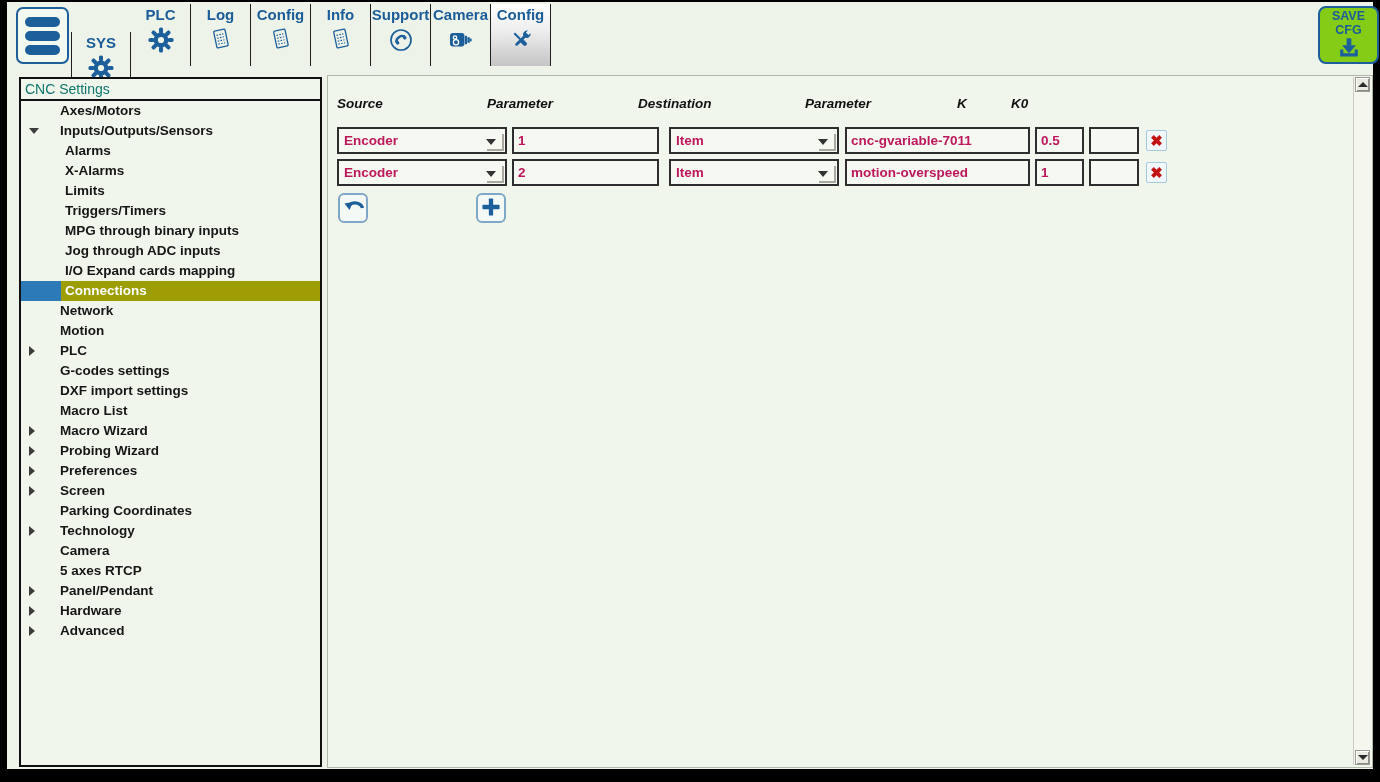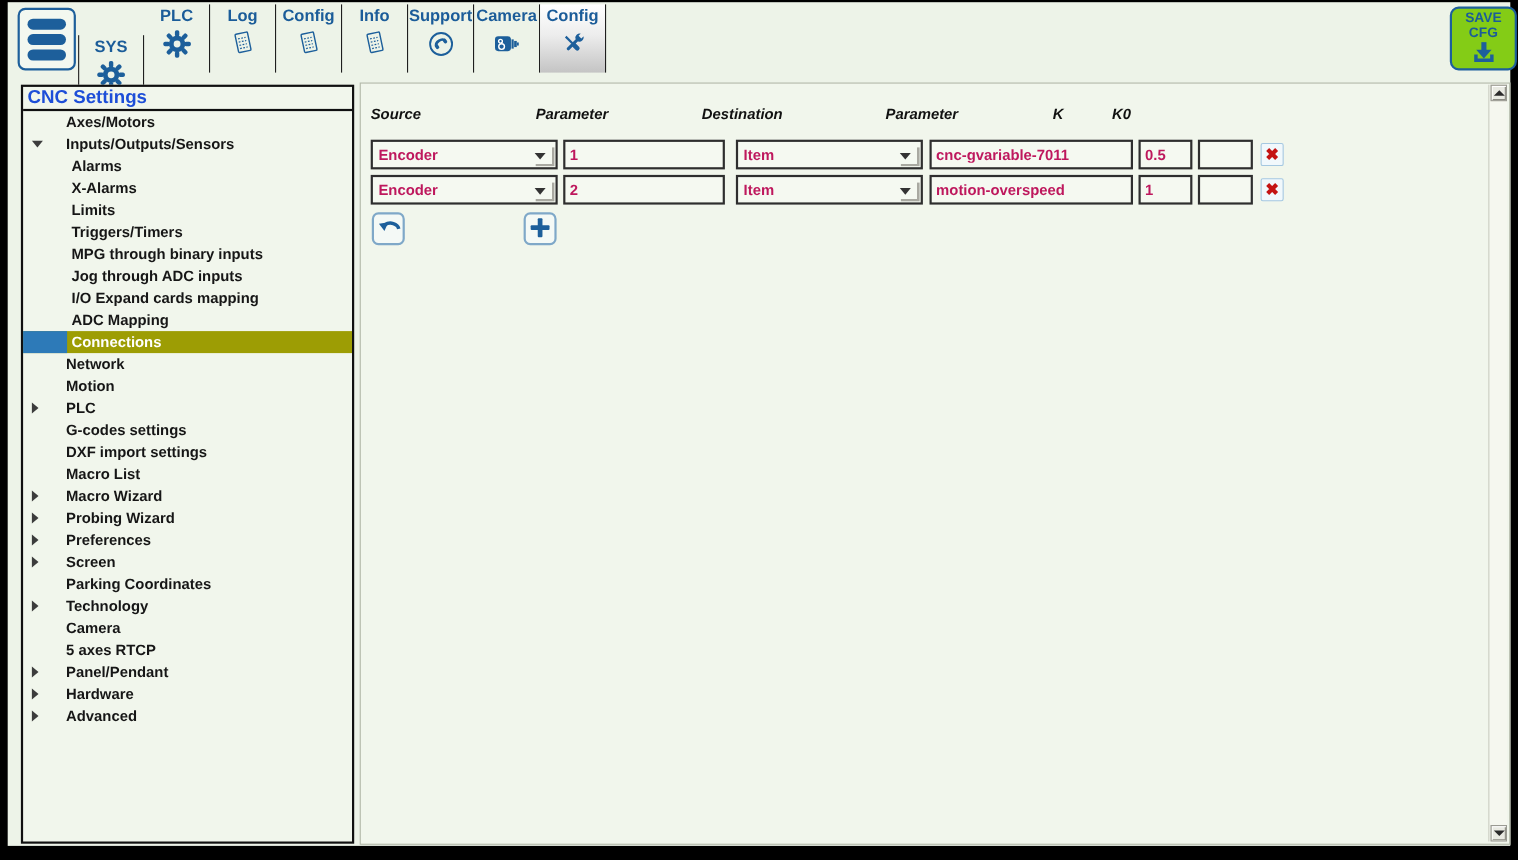--- a/index.html
+++ b/index.html
@@ -25,21 +25,21 @@
   .save-btn { position:absolute; left:1311px; top:4px; width:61px; height:58px; box-sizing:border-box;
               border:2px solid #1d5f9b; border-radius:8px; background:#84cc16;
               color:#1b5c99; font-weight:bold; font-size:12.5px; line-height:1.05;
               font-family:inherit; text-align:center; padding:2px 0 0 0; cursor:pointer; }
   .save-btn .save-icon { display:block; margin:-1px auto 0 auto; width:26px; height:26px; }
 
   
   .sidebar { position:absolute; left:12px; top:75px; width:303px; height:690px; box-sizing:border-box;
              background:#f1f6ec; border:2px solid #101010; }
   .sidebar-title { height:20px; line-height:20px; border-bottom:2px solid #101010;
-                   font-size:17px; font-weight:bold; color:#1d4ed8; padding-left:4px; }
+                   font-size:14px; font-weight:normal; color:#0f766e; padding-left:4px; }
   .tree { position:relative; }
   .tree-item { position:relative; height:20px; line-height:20px; font-size:13.5px; font-weight:bold;
                color:#161616; white-space:nowrap; cursor:pointer; }
   .tree-item.lvl1 { padding-left:39px; }
   .tree-item.lvl2 { padding-left:44px; }
   .tree-item.selected { background:#9d9d04; color:#ffffff; }
   .tree-item.selected::before { content:""; position:absolute; left:0; top:0; width:40px; height:20px;
                background:#2d7ab8; }
   .tree-item .lbl { position:relative; }
   .arrow { position:absolute; left:8px; top:50%; width:0; height:0; }
@@ -233,21 +233,20 @@
       <div class="tree" id="tree">
           <div class="tree-item lvl1"><span class="lbl">Axes/Motors</span></div>
           <div class="tree-item lvl1"><span class="arrow expanded"></span><span class="lbl">Inputs/Outputs/Sensors</span></div>
           <div class="tree-item lvl2"><span class="lbl">Alarms</span></div>
           <div class="tree-item lvl2"><span class="lbl">X-Alarms</span></div>
           <div class="tree-item lvl2"><span class="lbl">Limits</span></div>
           <div class="tree-item lvl2"><span class="lbl">Triggers/Timers</span></div>
           <div class="tree-item lvl2"><span class="lbl">MPG through binary inputs</span></div>
           <div class="tree-item lvl2"><span class="lbl">Jog through ADC inputs</span></div>
           <div class="tree-item lvl2"><span class="lbl">I/O Expand cards mapping</span></div>
-          <div class="tree-item lvl2"><span class="lbl">ADC Mapping</span></div>
           <div class="tree-item lvl2 selected"><span class="lbl">Connections</span></div>
           <div class="tree-item lvl1"><span class="lbl">Network</span></div>
           <div class="tree-item lvl1"><span class="lbl">Motion</span></div>
           <div class="tree-item lvl1"><span class="arrow collapsed"></span><span class="lbl">PLC</span></div>
           <div class="tree-item lvl1"><span class="lbl">G-codes settings</span></div>
           <div class="tree-item lvl1"><span class="lbl">DXF import settings</span></div>
           <div class="tree-item lvl1"><span class="lbl">Macro List</span></div>
           <div class="tree-item lvl1"><span class="arrow collapsed"></span><span class="lbl">Macro Wizard</span></div>
           <div class="tree-item lvl1"><span class="arrow collapsed"></span><span class="lbl">Probing Wizard</span></div>
           <div class="tree-item lvl1"><span class="arrow collapsed"></span><span class="lbl">Preferences</span></div>

